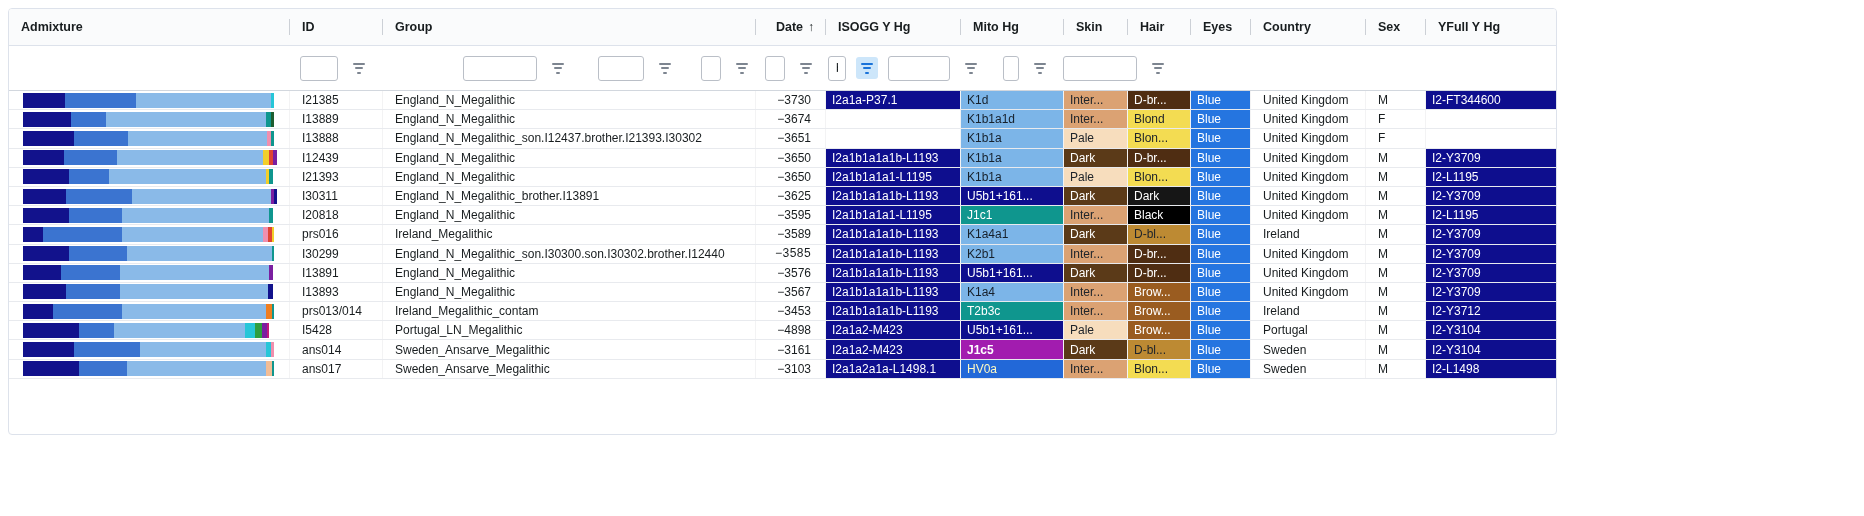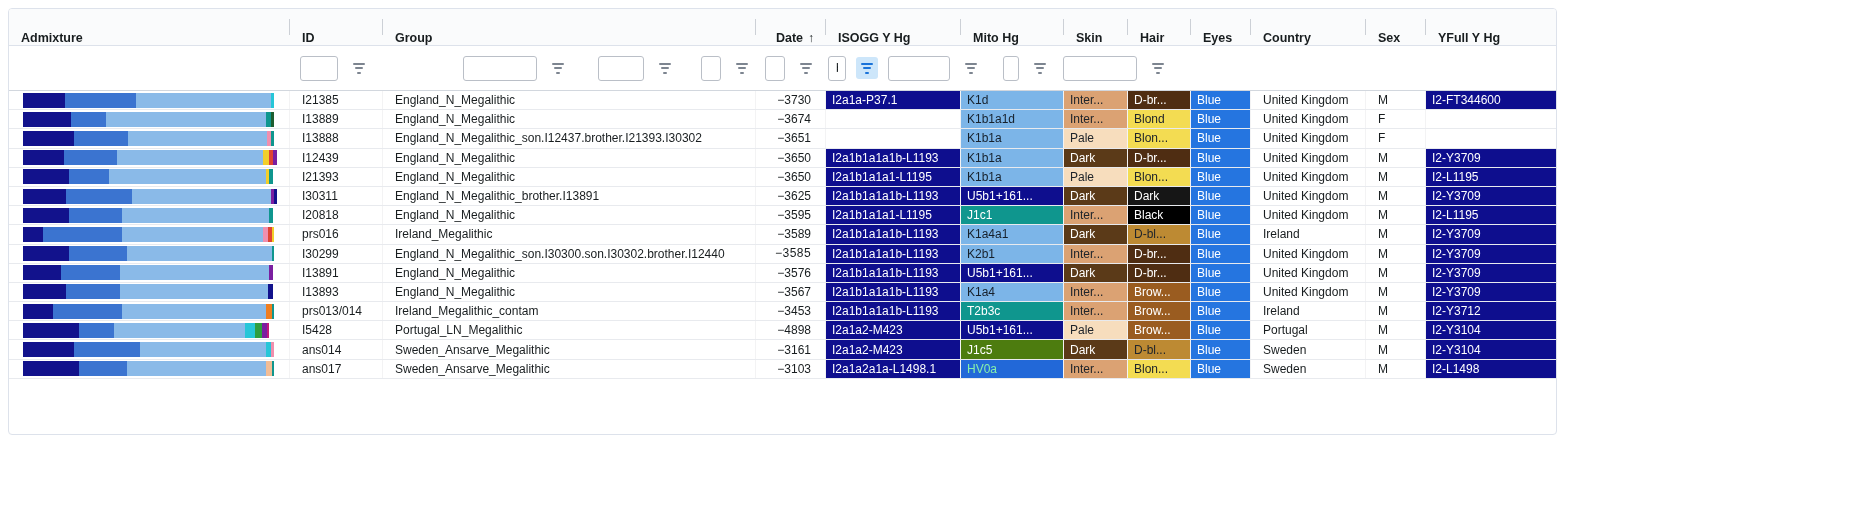--- a/index.html
+++ b/index.html
@@ -9,21 +9,21 @@
     font-family:"Liberation Sans", sans-serif; color:#181d1f;
     overflow:hidden;
   }
   .grid {
     position:absolute; left:8px; top:8px; width:1549px; height:427px;
     background:#fff; border:1px solid #dde2eb; border-radius:4px; overflow:hidden;
   }
   
   .h-row { display:flex; height:37px; background:#fafbfc; border-bottom:1px solid #dde2eb; }
   .h-cell {
-    position:relative; display:flex; align-items:flex-end; flex:0 0 auto;
+    position:relative; display:flex; align-items:center; flex:0 0 auto;
     padding:0 12px; font-size:12.5px; font-weight:bold; white-space:nowrap; overflow:hidden;
   }
   .h-cell:not(:last-child)::after {
     content:''; position:absolute; right:0; top:10px; height:16px; width:1px; background:#ccd0d6;
   }
   .h-cell.align-right { justify-content:flex-end; }
   .sort-arrow { margin-left:5px; font-size:12px; font-weight:bold; }
   
   .f-row { display:flex; height:45px; align-items:center; background:#ffffff; border-bottom:1px solid #d2d7de; }
   .f-cell { display:flex; align-items:center; flex:0 0 auto; padding:0 10px; gap:10px; overflow:hidden; }
@@ -632,21 +632,21 @@
             <div class="seg" style="width: 1%; background: rgb(255, 255, 255);"></div>
           </div>
         </div>
         <div class="cell cell-id" style="width: 93px;">ans014</div>
         <div class="cell cell-group" style="width: 373px;">Sweden_Ansarve_Megalithic</div>
         <div class="cell cell-date align-right" style="width: 70px;">−3161</div>
         <div class="cell cell-isogg chip-cell" style="width: 135px;">
           <div class="chip" style="background: rgb(14, 14, 142); color: rgb(255, 255, 255);">I2a1a2-M423</div>
         </div>
         <div class="cell cell-mito chip-cell" style="width: 103px;">
-          <div class="chip" style="background: #4d7c0f; color: rgb(255, 255, 255);">J1c5</div>
+          <div class="chip" style="background: #a21caf; color: rgb(255, 255, 255); font-weight: bold;">J1c5</div>
         </div>
         <div class="cell cell-skin chip-cell" style="width: 64px;">
           <div class="chip" style="background: rgb(91, 58, 24); color: rgb(255, 255, 255);">Dark</div>
         </div>
         <div class="cell cell-hair chip-cell" style="width: 63px;">
           <div class="chip" style="background: rgb(189, 138, 51); color: rgb(32, 37, 43);">D-bl...</div>
         </div>
         <div class="cell cell-eyes chip-cell" style="width: 60px;">
           <div class="chip" style="background: rgb(37, 117, 224); color: rgb(255, 255, 255);">Blue</div>
         </div>
@@ -667,21 +667,21 @@
             <div class="seg" style="width: 1%; background: rgb(255, 255, 255);"></div>
           </div>
         </div>
         <div class="cell cell-id" style="width: 93px;">ans017</div>
         <div class="cell cell-group" style="width: 373px;">Sweden_Ansarve_Megalithic</div>
         <div class="cell cell-date align-right" style="width: 70px;">−3103</div>
         <div class="cell cell-isogg chip-cell" style="width: 135px;">
           <div class="chip" style="background: rgb(14, 14, 142); color: rgb(255, 255, 255);">I2a1a2a1a-L1498.1</div>
         </div>
         <div class="cell cell-mito chip-cell" style="width: 103px;">
-          <div class="chip" style="background: rgb(34, 104, 216); color: #86efac;">HV0a</div>
+          <div class="chip" style="background: rgb(34, 104, 216); color: #fef9c3;">HV0a</div>
         </div>
         <div class="cell cell-skin chip-cell" style="width: 64px;">
           <div class="chip" style="background: rgb(219, 162, 115); color: rgb(32, 37, 43);">Inter...</div>
         </div>
         <div class="cell cell-hair chip-cell" style="width: 63px;">
           <div class="chip" style="background: rgb(243, 220, 82); color: rgb(32, 37, 43);">Blon...</div>
         </div>
         <div class="cell cell-eyes chip-cell" style="width: 60px;">
           <div class="chip" style="background: rgb(37, 117, 224); color: rgb(255, 255, 255);">Blue</div>
         </div>

